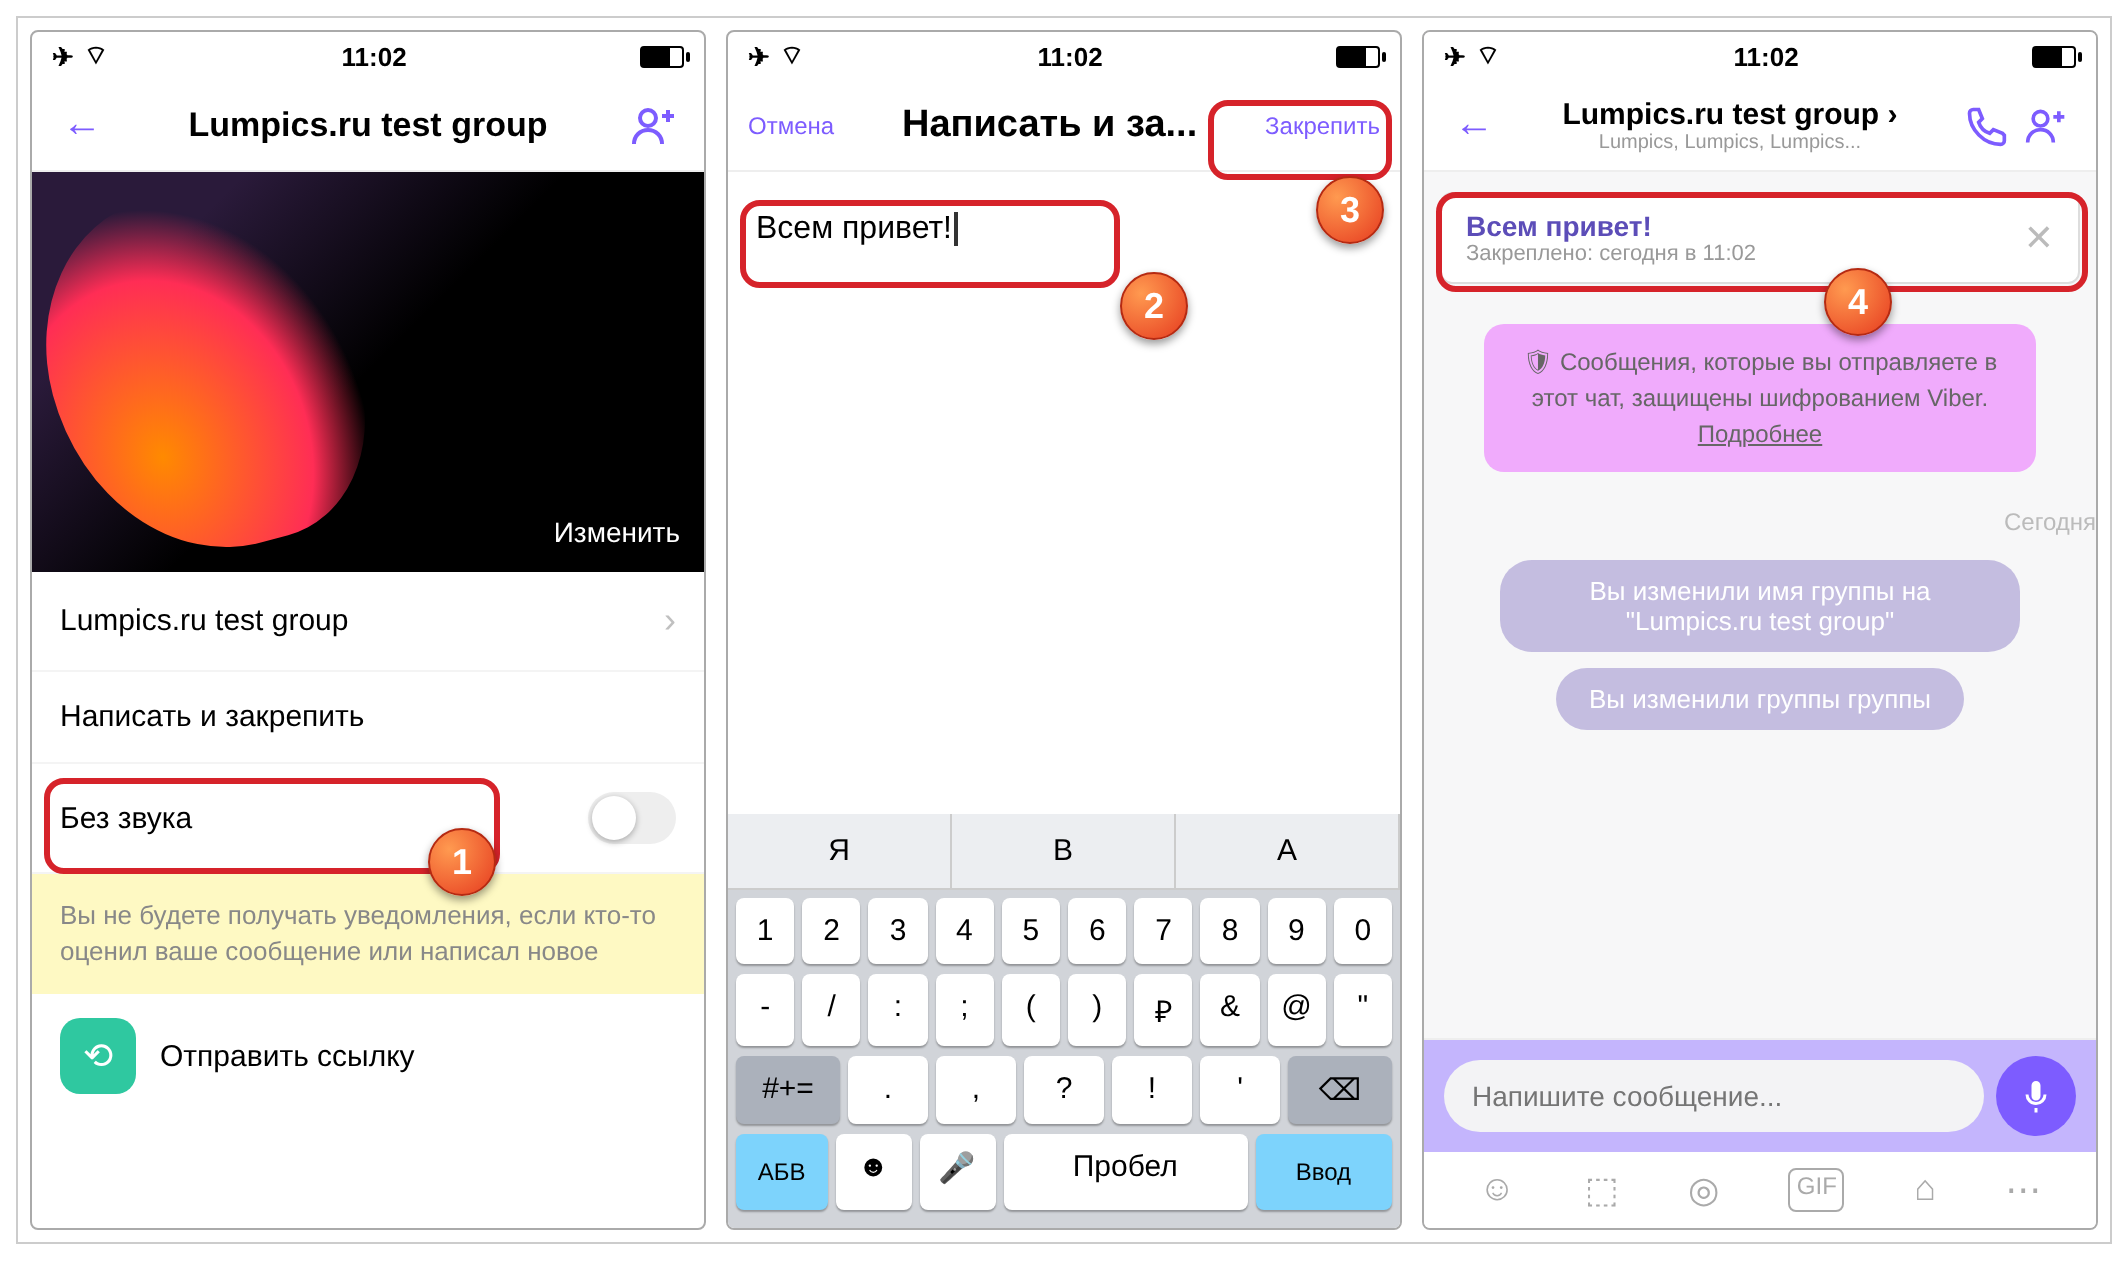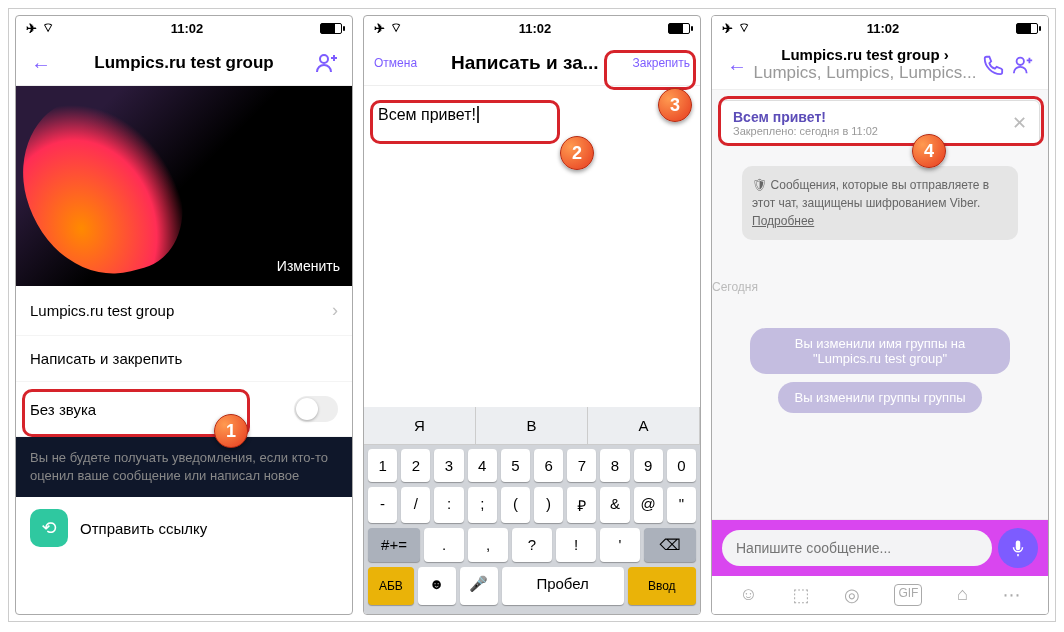--- a/index.html
+++ b/index.html
@@ -9,53 +9,53 @@
   .sb{display:flex;justify-content:space-between;align-items:center;padding:4px 10px;font-size:13px;font-weight:600}
   .sb-l{display:flex;gap:5px;align-items:center}
   .hdr{display:flex;align-items:center;padding:6px 10px;border-bottom:1px solid #eee;min-height:46px}
   .title{font-weight:700;font-size:17px;flex:1;text-align:center}
   .ib{width:30px;display:flex;justify-content:center;color:#7d5cff;font-size:20px}
   .purple{color:#7d5cff;font-size:12px}
   .cover{height:200px;background:linear-gradient(135deg,#2a1a3a 20%,#000 50%);position:relative;overflow:hidden}
   .flame{position:absolute;left:10px;top:10px;width:150px;height:180px;background:radial-gradient(ellipse at 30% 70%,#ff8a00,#ff2d55 50%,transparent 70%);border-radius:50% 50% 40% 60%;transform:rotate(-15deg)}
   .edit{position:absolute;right:12px;bottom:12px;color:#fff;font-size:14px}
   .row{display:flex;align-items:center;justify-content:space-between;padding:14px 14px;background:#fff;border-bottom:1px solid #f4f4f4;font-size:15px}
-  .gray{background:#0f172a;color:#888;font-size:13px;padding:12px 14px;line-height:1.4}
+  .gray{background:#fef9c3;color:#888;font-size:13px;padding:12px 14px;line-height:1.4}
   .toggle{width:44px;height:26px;background:#eee;border-radius:13px;position:relative}
   .toggle::after{content:"";position:absolute;width:22px;height:22px;background:#fff;border-radius:50%;top:2px;left:2px;box-shadow:0 1px 3px rgba(0,0,0,.3)}
   .share{display:flex;align-items:center;gap:12px;padding:12px 14px;font-size:15px}
   .share-ic{width:38px;height:38px;background:#2fc8a0;border-radius:10px;color:#fff;display:flex;align-items:center;justify-content:center;font-size:18px}
   .rbox{border:3px solid #d6232a;border-radius:10px;position:absolute;z-index:5;pointer-events:none}
   .badge{position:absolute;width:34px;height:34px;border-radius:50%;background:radial-gradient(circle at 30% 30%,#ff9a50,#e63b1f);color:#fff;font-weight:700;display:flex;align-items:center;justify-content:center;font-size:18px;box-shadow:0 2px 4px rgba(0,0,0,.4);border:1px solid #b52a12;z-index:6}
   .inputline{padding:20px 14px;font-size:16px}
   .cursor{border-right:2px solid #333;padding-right:1px}
   .kb{background:#d1d4d9;padding:4px;margin-top:auto}
   .krow{display:flex;gap:4px;margin-bottom:5px}
   .key{flex:1;background:#fff;border-radius:4px;text-align:center;padding:8px 0;font-size:15px;box-shadow:0 1px 1px rgba(0,0,0,.3)}
   .key.g{background:#abb1bb;color:#000}
-  .key.lbl{background:#eab308;font-size:12px;padding:12px 0}
+  .key.lbl{background:#7dd3fc;font-size:12px;padding:12px 0}
   .sugg{display:flex;background:#eceef1;border-bottom:1px solid #ccc}
   .sugg div{flex:1;text-align:center;padding:10px;font-size:15px;border-right:1px solid #ccc}
   .hdr3 .title-wrap{text-align:center;flex:1}
-  .subtitle{font-size:17px;color:#999}
+  .subtitle{font-size:10px;color:#999}
   .pinned{margin:10px 8px;background:#fff;border:1px solid #ddd;border-radius:6px;padding:8px 12px;display:flex;justify-content:space-between;align-items:center}
   .pin-t{font-size:14px;font-weight:600;color:#5c4db8}
   .pin-s{font-size:11px;color:#999}
-  .enc{margin:10px 30px;font-size:12px;color:#666;background:#e5e5e5;padding:10px;border-radius:10px;line-height:1.5}
+  .enc{margin:10px 30px;text-align:center;font-size:12px;color:#666;background:#f0abfc;padding:10px;border-radius:10px;line-height:1.5}
   .sysmsg{background:#c4bde0;color:#fff;font-size:13px;padding:8px 16px;border-radius:16px;margin:4px auto;display:block;width:fit-content;max-width:260px;text-align:center}
   .msgbar{display:flex;align-items:center;padding:8px 10px;gap:6px;border-top:1px solid #eee;margin-top:auto}
   .msgbar input{flex:1;border:none;background:#f3f3f5;border-radius:18px;padding:10px 14px;font-size:14px;color:#888}
   .mic{width:40px;height:40px;background:#7d5cff;border-radius:50%;display:flex;align-items:center;justify-content:center;color:#fff}
   .toolbar{display:flex;justify-content:space-around;padding:8px 10px;color:#aaa;font-size:18px}
   .chev{color:#c0c0c0;font-size:18px}
   .battery{width:22px;height:11px;border:1.5px solid #000;border-radius:2px;position:relative}
   .battery::after{content:"";position:absolute;right:-4px;top:2px;width:2px;height:5px;background:#000;border-radius:1px}
   .battery i{display:block;width:70%;height:100%;background:#000}
   .p3bg{background:#f7f7f8}
-  .today{text-align:left;font-size:12px;color:#bbb;margin:30px 0}
+  .today{text-align:right;font-size:12px;color:#bbb;margin:8px 0}
 </style>
 </head>
 <body>
 
 <div class="wrap">
 
 <div class="phone">
   <div class="sb">
     <div class="sb-l">
           <span>✈</span>
@@ -211,21 +211,21 @@
     </div>
     <span style="color:#bbb;font-size:18px">✕</span>
   </div>
   <div class="enc">
     <span>🛡 Сообщения, которые вы отправляете в этот чат, защищены шифрованием Viber. </span><u>Подробнее</u>
   </div>
   <div class="today">Сегодня</div>
   <div class="sysmsg">Вы изменили имя группы на "Lumpics.ru test group"</div>
   <div class="sysmsg">Вы изменили группы группы</div>
   <div style="flex:1"></div>
-  <div class="msgbar" style="background:#d946ef">
+  <div class="msgbar" style="background:#c4b5fd">
     <input placeholder="Напишите сообщение..." style="">
     <div class="mic">
           <svg width="18" height="18" viewBox="0 0 24 24" fill="#fff">
             <path d="M12 2a3 3 0 0 0-3 3v7a3 3 0 0 0 6 0V5a3 3 0 0 0-3-3zM5 11a7 7 0 0 0 14 0h-2a5 5 0 0 1-10 0H5zm6 9h2v3h-2z"></path>
           </svg>
         </div>
   </div>
   <div class="toolbar" style="background:#fff">
     <span>☺</span>
     <span>⬚</span>

